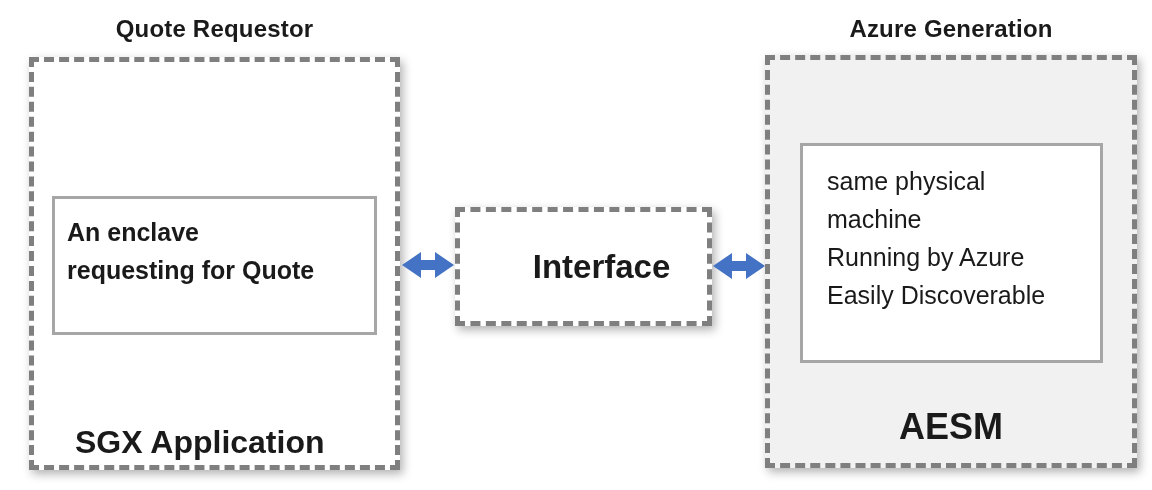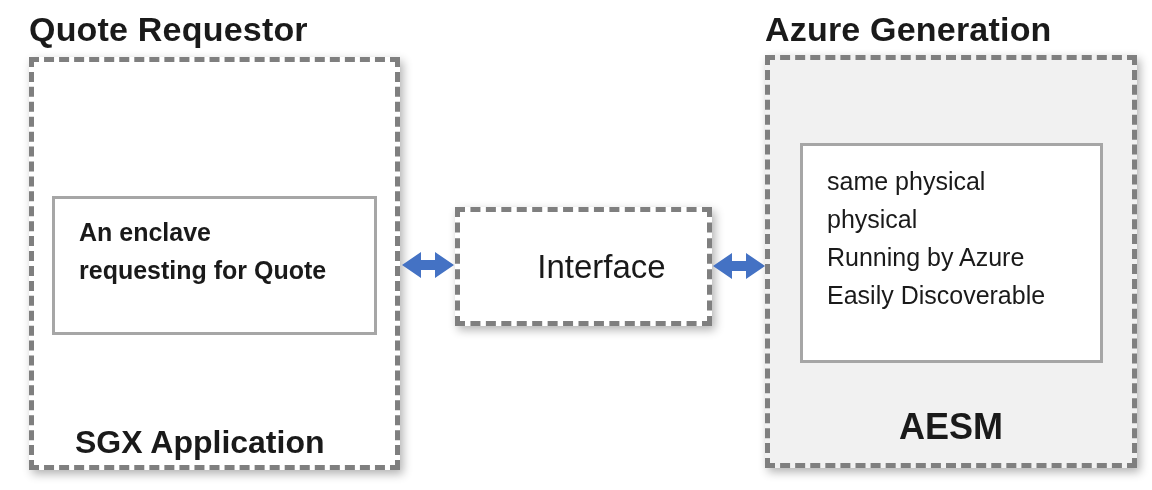--- a/index.html
+++ b/index.html
@@ -13,49 +13,49 @@
   html,body{background:#fff;}
   body{font-family:"Liberation Sans","DejaVu Sans",sans-serif;color:var(--text);}
   .canvas{
     position:relative;
     width:1152px;height:490px;
     background:#fff;
     overflow:hidden;
   }
   .group-title{
     position:absolute;top:8px;height:42px;
-    font-size:34px;font-weight:700;line-height:42px;
-    letter-spacing:0.2px;
+    font-size:24px;font-weight:700;line-height:42px;
+    text-align:center;letter-spacing:0.2px;
     white-space:nowrap;
   }
   .title-left{left:29px;width:371px;}
   .title-right{left:765px;width:372px;}
   .dashed-box{
     position:absolute;
     border:5px dashed var(--dash-gray);
     background:#fff;
     box-shadow:3px 4px 9px rgba(0,0,0,0.30);
   }
   .box-left{left:29px;top:57px;width:371px;height:413px;}
   .box-right{left:765px;top:55px;width:372px;height:413px;background:var(--right-fill);}
   .box-interface{
     left:455px;top:207px;width:257px;height:119px;
     display:flex;align-items:center;justify-content:center;
   }
   .interface-label{
-    font-size:33px;font-weight:400;line-height:1;white-space:nowrap;margin-left:36px;
+    font-size:33px;font-weight:700;line-height:1;white-space:nowrap;margin-left:36px;
   }
   .inner-box{
     position:absolute;
     border:3px solid var(--inner-gray);
     background:#fff;
   }
   .inner-left{
     left:52px;top:196px;width:325px;height:139px;
-    padding:14px 0 0 24px;
+    padding:14px 0 0 12px;
     font-size:25px;font-weight:700;line-height:38px;
   }
   .inner-right{
     left:800px;top:143px;width:303px;height:220px;
     padding:16px 0 0 24px;
     font-size:25px;font-weight:400;line-height:38px;
   }
   .text-line{white-space:nowrap;}
   .bottom-label{
     position:absolute;white-space:nowrap;
@@ -105,20 +105,20 @@
   <div class="arrow arrow-right">
     <svg viewBox="0 0 52 28" xmlns="http://www.w3.org/2000/svg" aria-hidden="true">
       <polygon points="0,14 19,1 19,9 33,9 33,1 52,14 33,27 33,19 19,19 19,27" fill="#4472C4" class="arrow-shape"></polygon>
     </svg>
   </div>
 
   <div class="dashed-box box-right"></div>
 
   <div class="inner-box inner-right">
     <div class="text-line">same physical</div>
-    <div class="text-line">physical</div>
+    <div class="text-line">machine</div>
     <div class="text-line">Running by Azure</div>
     <div class="text-line">Easily Discoverable</div>
   </div>
 
   <div class="bottom-label aesm-label">AESM</div>
 
 </div>
 
 </body></html>

